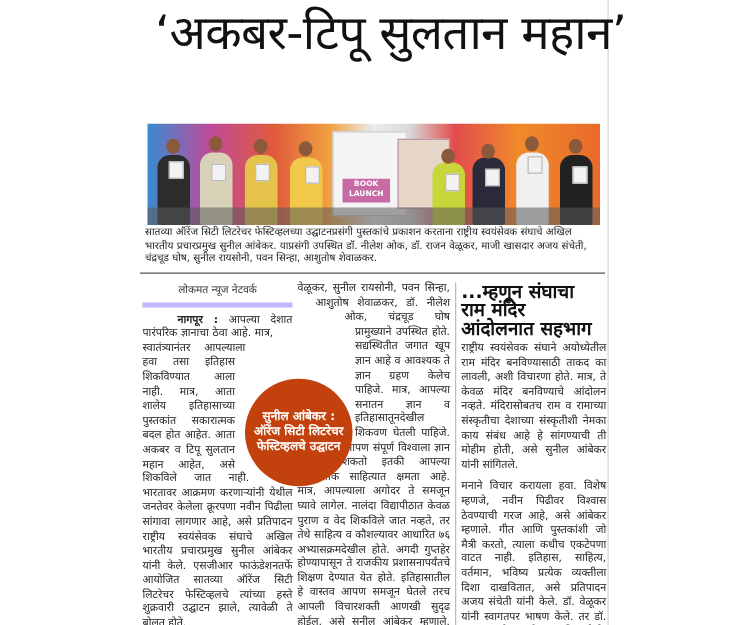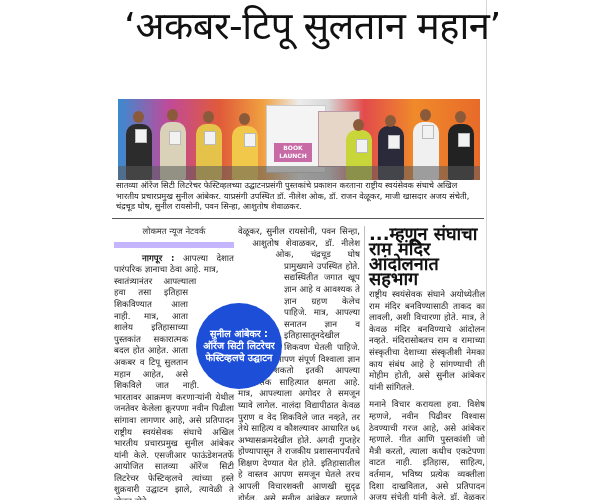--- a/index.html
+++ b/index.html
@@ -57,35 +57,35 @@
   .col {
     position: absolute; top: 226px; font-size: 8.6px; line-height: 11.6px; color: #222; text-align: justify;
   }
   .col1 { left: 114px; width: 120px; }
   .col2 { left: 238px; width: 122px; }
   .col3 { left: 369px; width: 116px; }
   .col-divider {
     position: absolute; left: 364px; top: 226px; width: 1px; height: 274px; background: #bdbdbd;
   }
   .byline {
-    text-align: center; font-size: 8.4px; color: #333; padding-bottom: 4px; border-bottom: 6px solid #c4b5fd; margin-bottom: 5px;
+    text-align: center; font-size: 8.4px; color: #333; padding-bottom: 4px; border-bottom: 4px solid #c4b5fd; margin-bottom: 5px;
   }
   .dateline { font-weight: bold; padding-left: 28px; }
   .para { margin: 0 0 0 0; }
   .wrap-left { float: right; width: 46px; height: 92px; shape-outside: circle(50% at 100% 50%); }
   .wrap-right { float: left; width: 46px; height: 92px; shape-outside: circle(50% at 0% 50%); }
 
   .subhead {
-    font-size: 18px; line-height: 15px; font-weight: bold; color: #111; margin: 0 4px 3px 0; text-align: left;
+    font-size: 15px; line-height: 15px; font-weight: bold; color: #111; margin: 0 4px 3px 0; text-align: left;
   }
   .col3 .para { margin-bottom: 6px; }
 
   .callout {
     position: absolute; left: 196px; top: 303px; width: 86px; height: 86px; border-radius: 50%;
-    background: #1d4ed8; color: #ffffff; display: flex; align-items: center; justify-content: center;
+    background: #c2410c; color: #ffffff; display: flex; align-items: center; justify-content: center;
     text-align: center; font-weight: bold; font-size: 9.6px; line-height: 12px;
   }
   .callout span { display: block; padding: 0 6px; }
 </style>
 </head>
 <body>
 
 <div class="page-rule-right"></div>
 
 <h1 class="headline" style="margin:0;">

